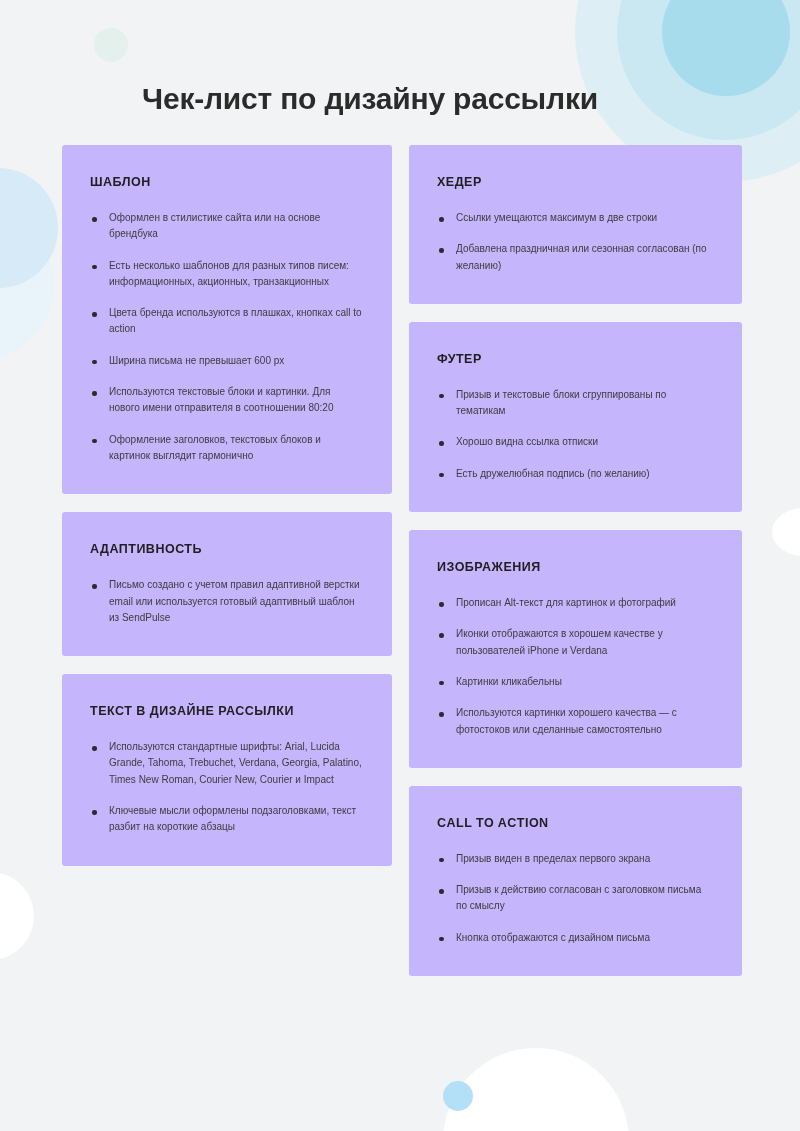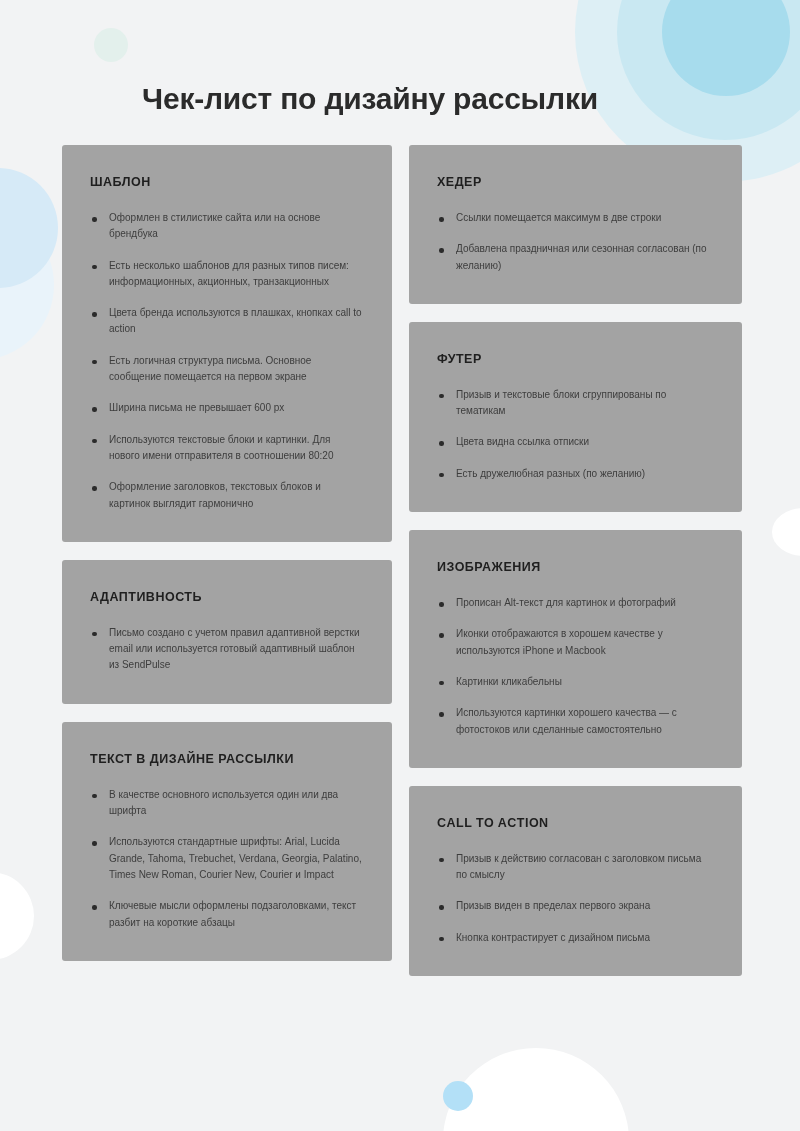--- a/index.html
+++ b/index.html
@@ -111,21 +111,21 @@
   }
   .column {
     display: flex;
     flex-direction: column;
     gap: 18px;
   }
   .column-left  { width: 330px; }
   .column-right { width: 333px; }
 
   .card {
-    background: #a3a3a3;
+    background: #c4b5fd;
     border-radius: 3px;
     padding: 30px 28px 30px 28px;
     box-sizing: border-box;
   }
   .card-title {
     font-size: 12.5px;
     font-weight: bold;
     color: #1f1f1f;
     letter-spacing: 0.5px;
     margin: 0 0 21px 0;
@@ -177,79 +177,77 @@
   <div class="columns">
 
     <div class="column column-left">
 
       <section class="card">
         <h2 class="card-title">ШАБЛОН</h2>
         <ul class="card-list">
           <li><span class="bullet"></span><span>Оформлен в стилистике сайта или на основе брендбука</span></li>
           <li><span class="bullet"></span><span>Есть несколько шаблонов для разных типов писем: информационных, акционных, транзакционных</span></li>
           <li><span class="bullet"></span><span>Цвета бренда используются в плашках, кнопках call to action</span></li>
-          <li><span class="bullet"></span><span>Есть логичная структура письма. Основное сообщение помещается на первом экране</span></li>
           <li><span class="bullet"></span><span>Ширина письма не превышает 600 px</span></li>
           <li><span class="bullet"></span><span>Используются текстовые блоки и картинки. Для нового имени отправителя в соотношении 80:20</span></li>
           <li><span class="bullet"></span><span>Оформление заголовков, текстовых блоков и картинок выглядит гармонично</span></li>
         </ul>
       </section>
 
       <section class="card">
         <h2 class="card-title">АДАПТИВНОСТЬ</h2>
         <ul class="card-list">
           <li><span class="bullet"></span><span>Письмо создано с учетом правил адаптивной верстки email или используется готовый адаптивный шаблон из SendPulse</span></li>
         </ul>
       </section>
 
       <section class="card">
         <h2 class="card-title">ТЕКСТ В ДИЗАЙНЕ РАССЫЛКИ</h2>
         <ul class="card-list">
-          <li><span class="bullet"></span><span>В качестве основного используется один или два шрифта</span></li>
           <li><span class="bullet"></span><span>Используются стандартные шрифты: Arial, Lucida Grande, Tahoma, Trebuchet, Verdana, Georgia, Palatino, Times New Roman, Courier New, Courier и Impact</span></li>
           <li><span class="bullet"></span><span>Ключевые мысли оформлены подзаголовками, текст разбит на короткие абзацы</span></li>
 
         </ul>
       </section>
 
     </div>
 
     <div class="column column-right">
 
       <section class="card">
         <h2 class="card-title">ХЕДЕР</h2>
         <ul class="card-list">
-          <li><span class="bullet"></span><span>Ссылки помещается максимум в две строки</span></li>
+          <li><span class="bullet"></span><span>Ссылки умещаются максимум в две строки</span></li>
           <li><span class="bullet"></span><span>Добавлена праздничная или сезонная согласован (по желанию)</span></li>
         </ul>
       </section>
 
       <section class="card">
         <h2 class="card-title">ФУТЕР</h2>
         <ul class="card-list">
           <li><span class="bullet"></span><span>Призыв и текстовые блоки сгруппированы по тематикам</span></li>
-          <li><span class="bullet"></span><span>Цвета видна ссылка отписки</span></li>
-          <li><span class="bullet"></span><span>Есть дружелюбная разных (по желанию)</span></li>
+          <li><span class="bullet"></span><span>Хорошо видна ссылка отписки</span></li>
+          <li><span class="bullet"></span><span>Есть дружелюбная подпись (по желанию)</span></li>
         </ul>
       </section>
 
       <section class="card">
         <h2 class="card-title">ИЗОБРАЖЕНИЯ</h2>
         <ul class="card-list">
           <li><span class="bullet"></span><span>Прописан Alt-текст для картинок и фотографий</span></li>
-          <li><span class="bullet"></span><span>Иконки отображаются в хорошем качестве у используются iPhone и Macbook</span></li>
+          <li><span class="bullet"></span><span>Иконки отображаются в хорошем качестве у пользователей iPhone и Verdana</span></li>
           <li><span class="bullet"></span><span>Картинки кликабельны</span></li>
           <li><span class="bullet"></span><span>Используются картинки хорошего качества — с фотостоков или сделанные самостоятельно</span></li>
         </ul>
       </section>
 
       <section class="card">
         <h2 class="card-title">CALL TO ACTION</h2>
         <ul class="card-list">
+          <li><span class="bullet"></span><span>Призыв виден в пределах первого экрана</span></li>
           <li><span class="bullet"></span><span>Призыв к действию согласован с заголовком письма по смыслу</span></li>
-          <li><span class="bullet"></span><span>Призыв виден в пределах первого экрана</span></li>
-          <li><span class="bullet"></span><span>Кнопка контрастирует с дизайном письма</span></li>
+          <li><span class="bullet"></span><span>Кнопка отображаются с дизайном письма</span></li>
         </ul>
       </section>
 
     </div>
   </div>
 </div>
 
 </body></html>

